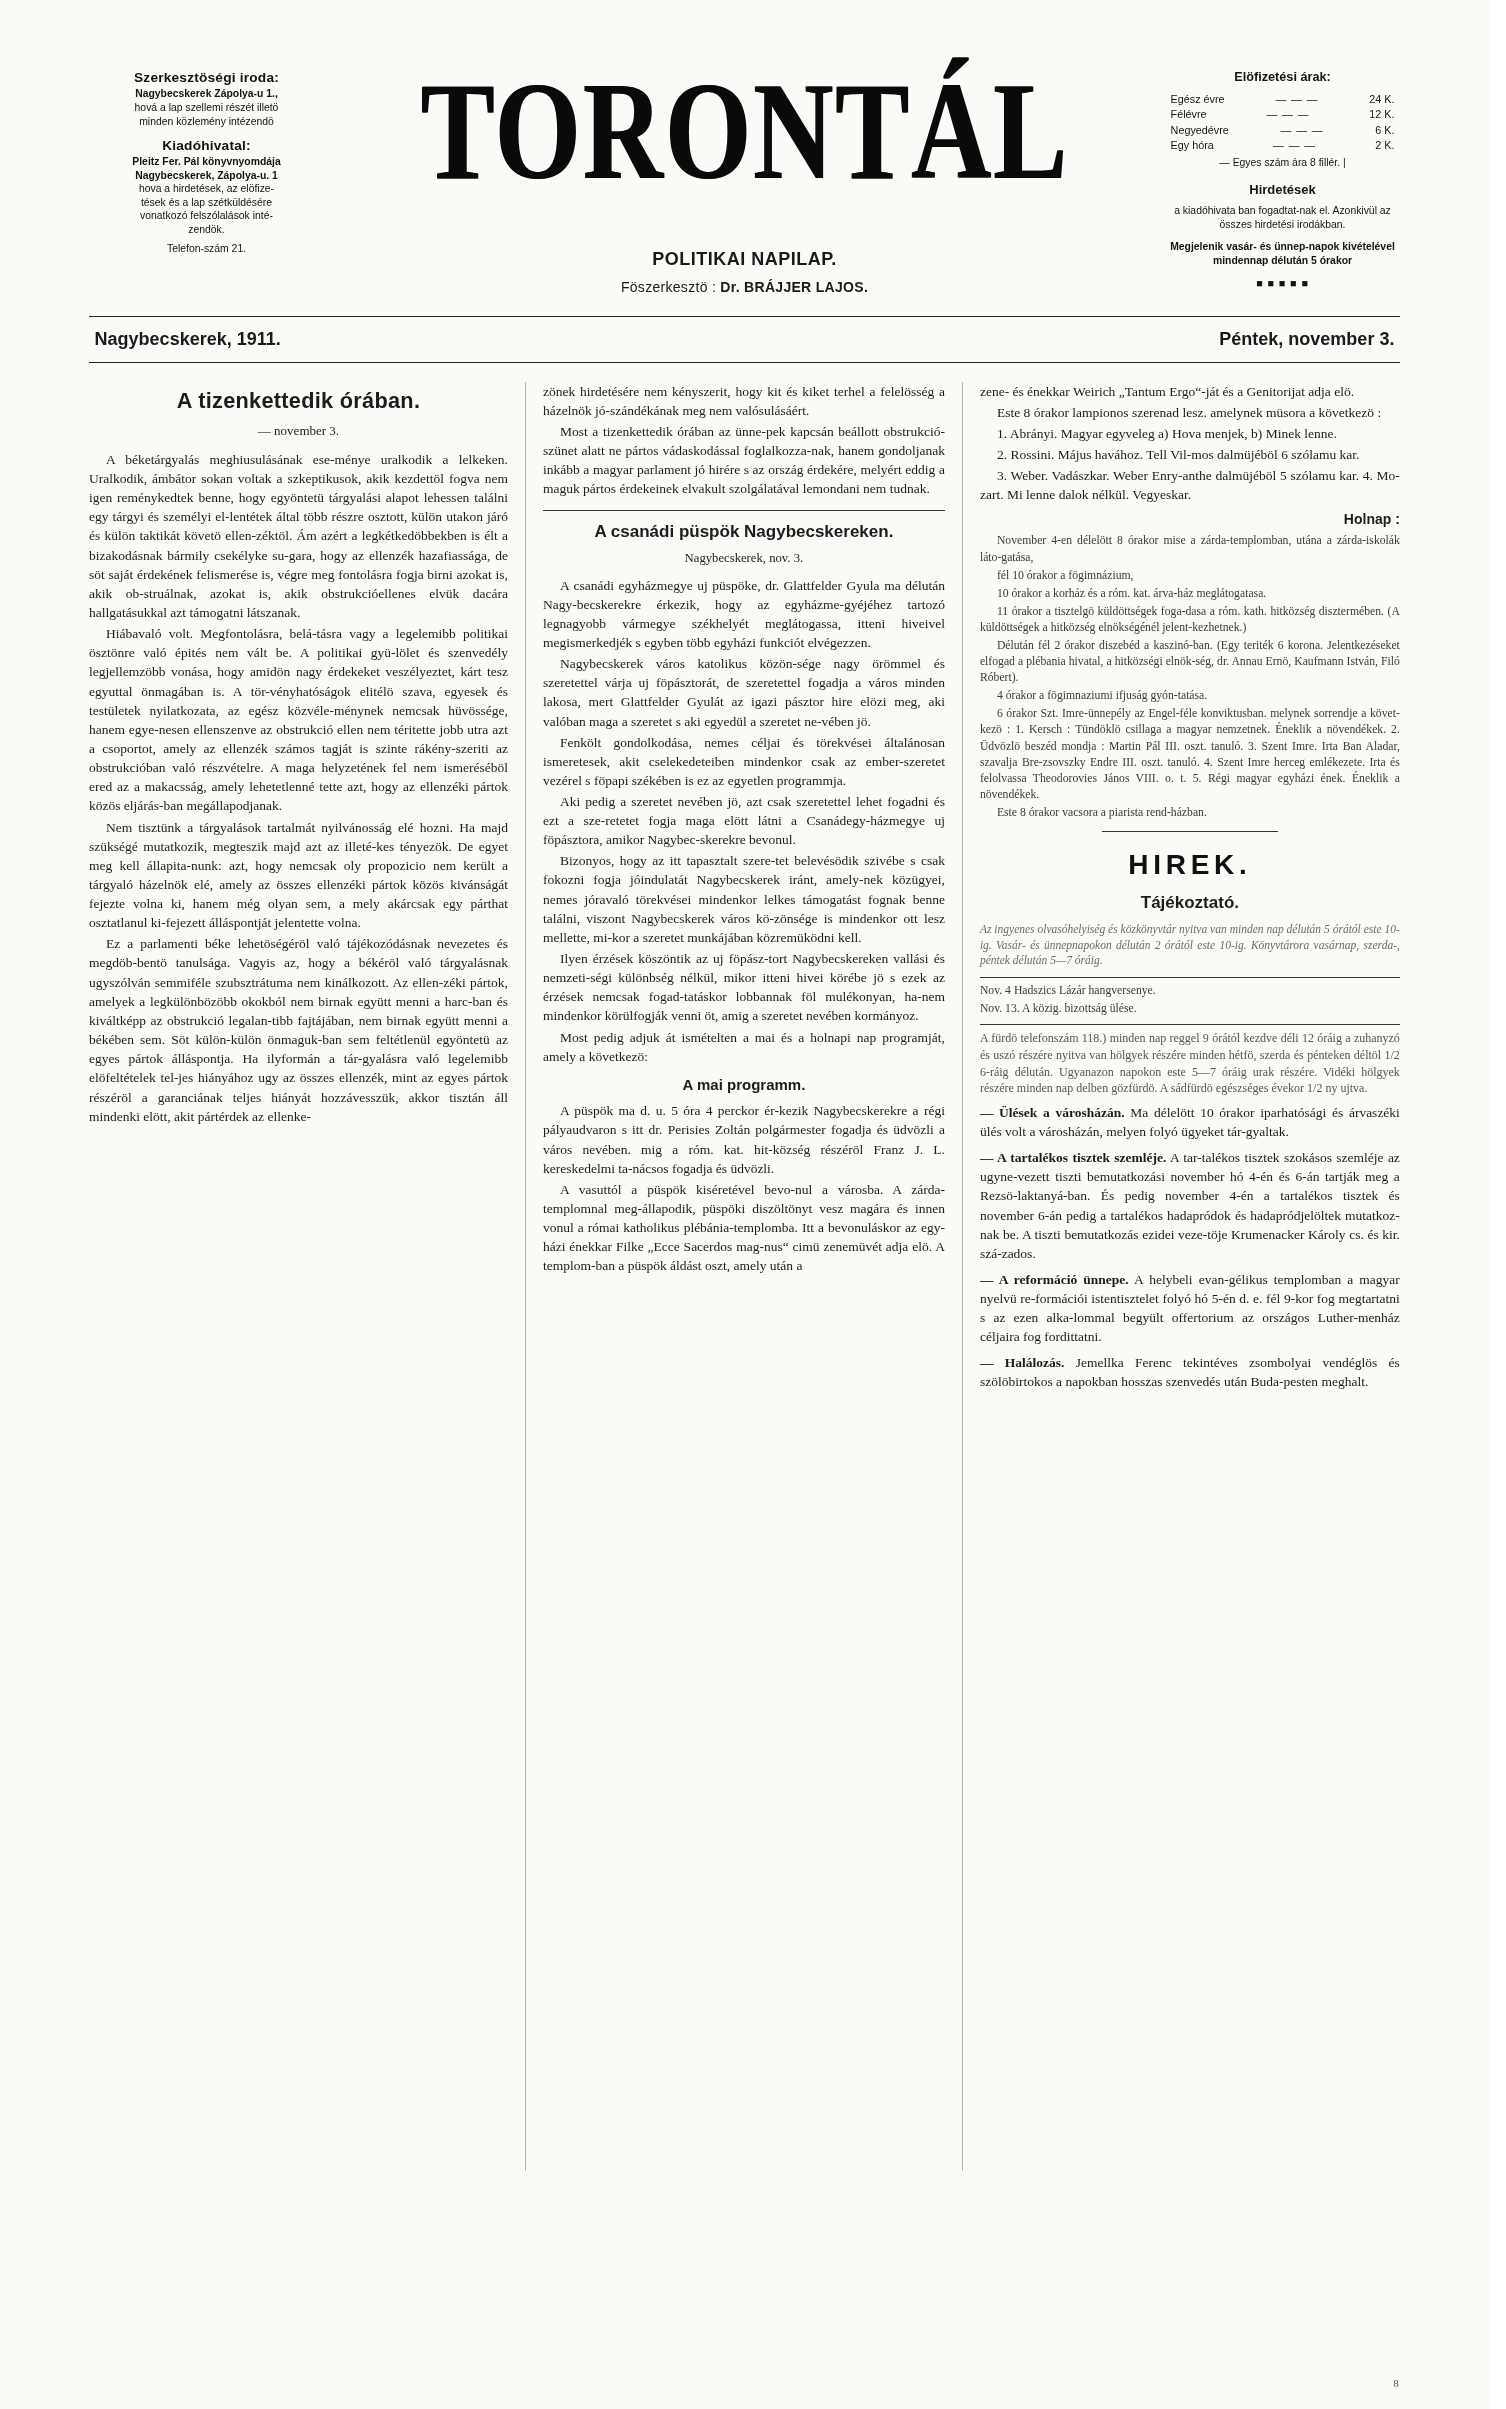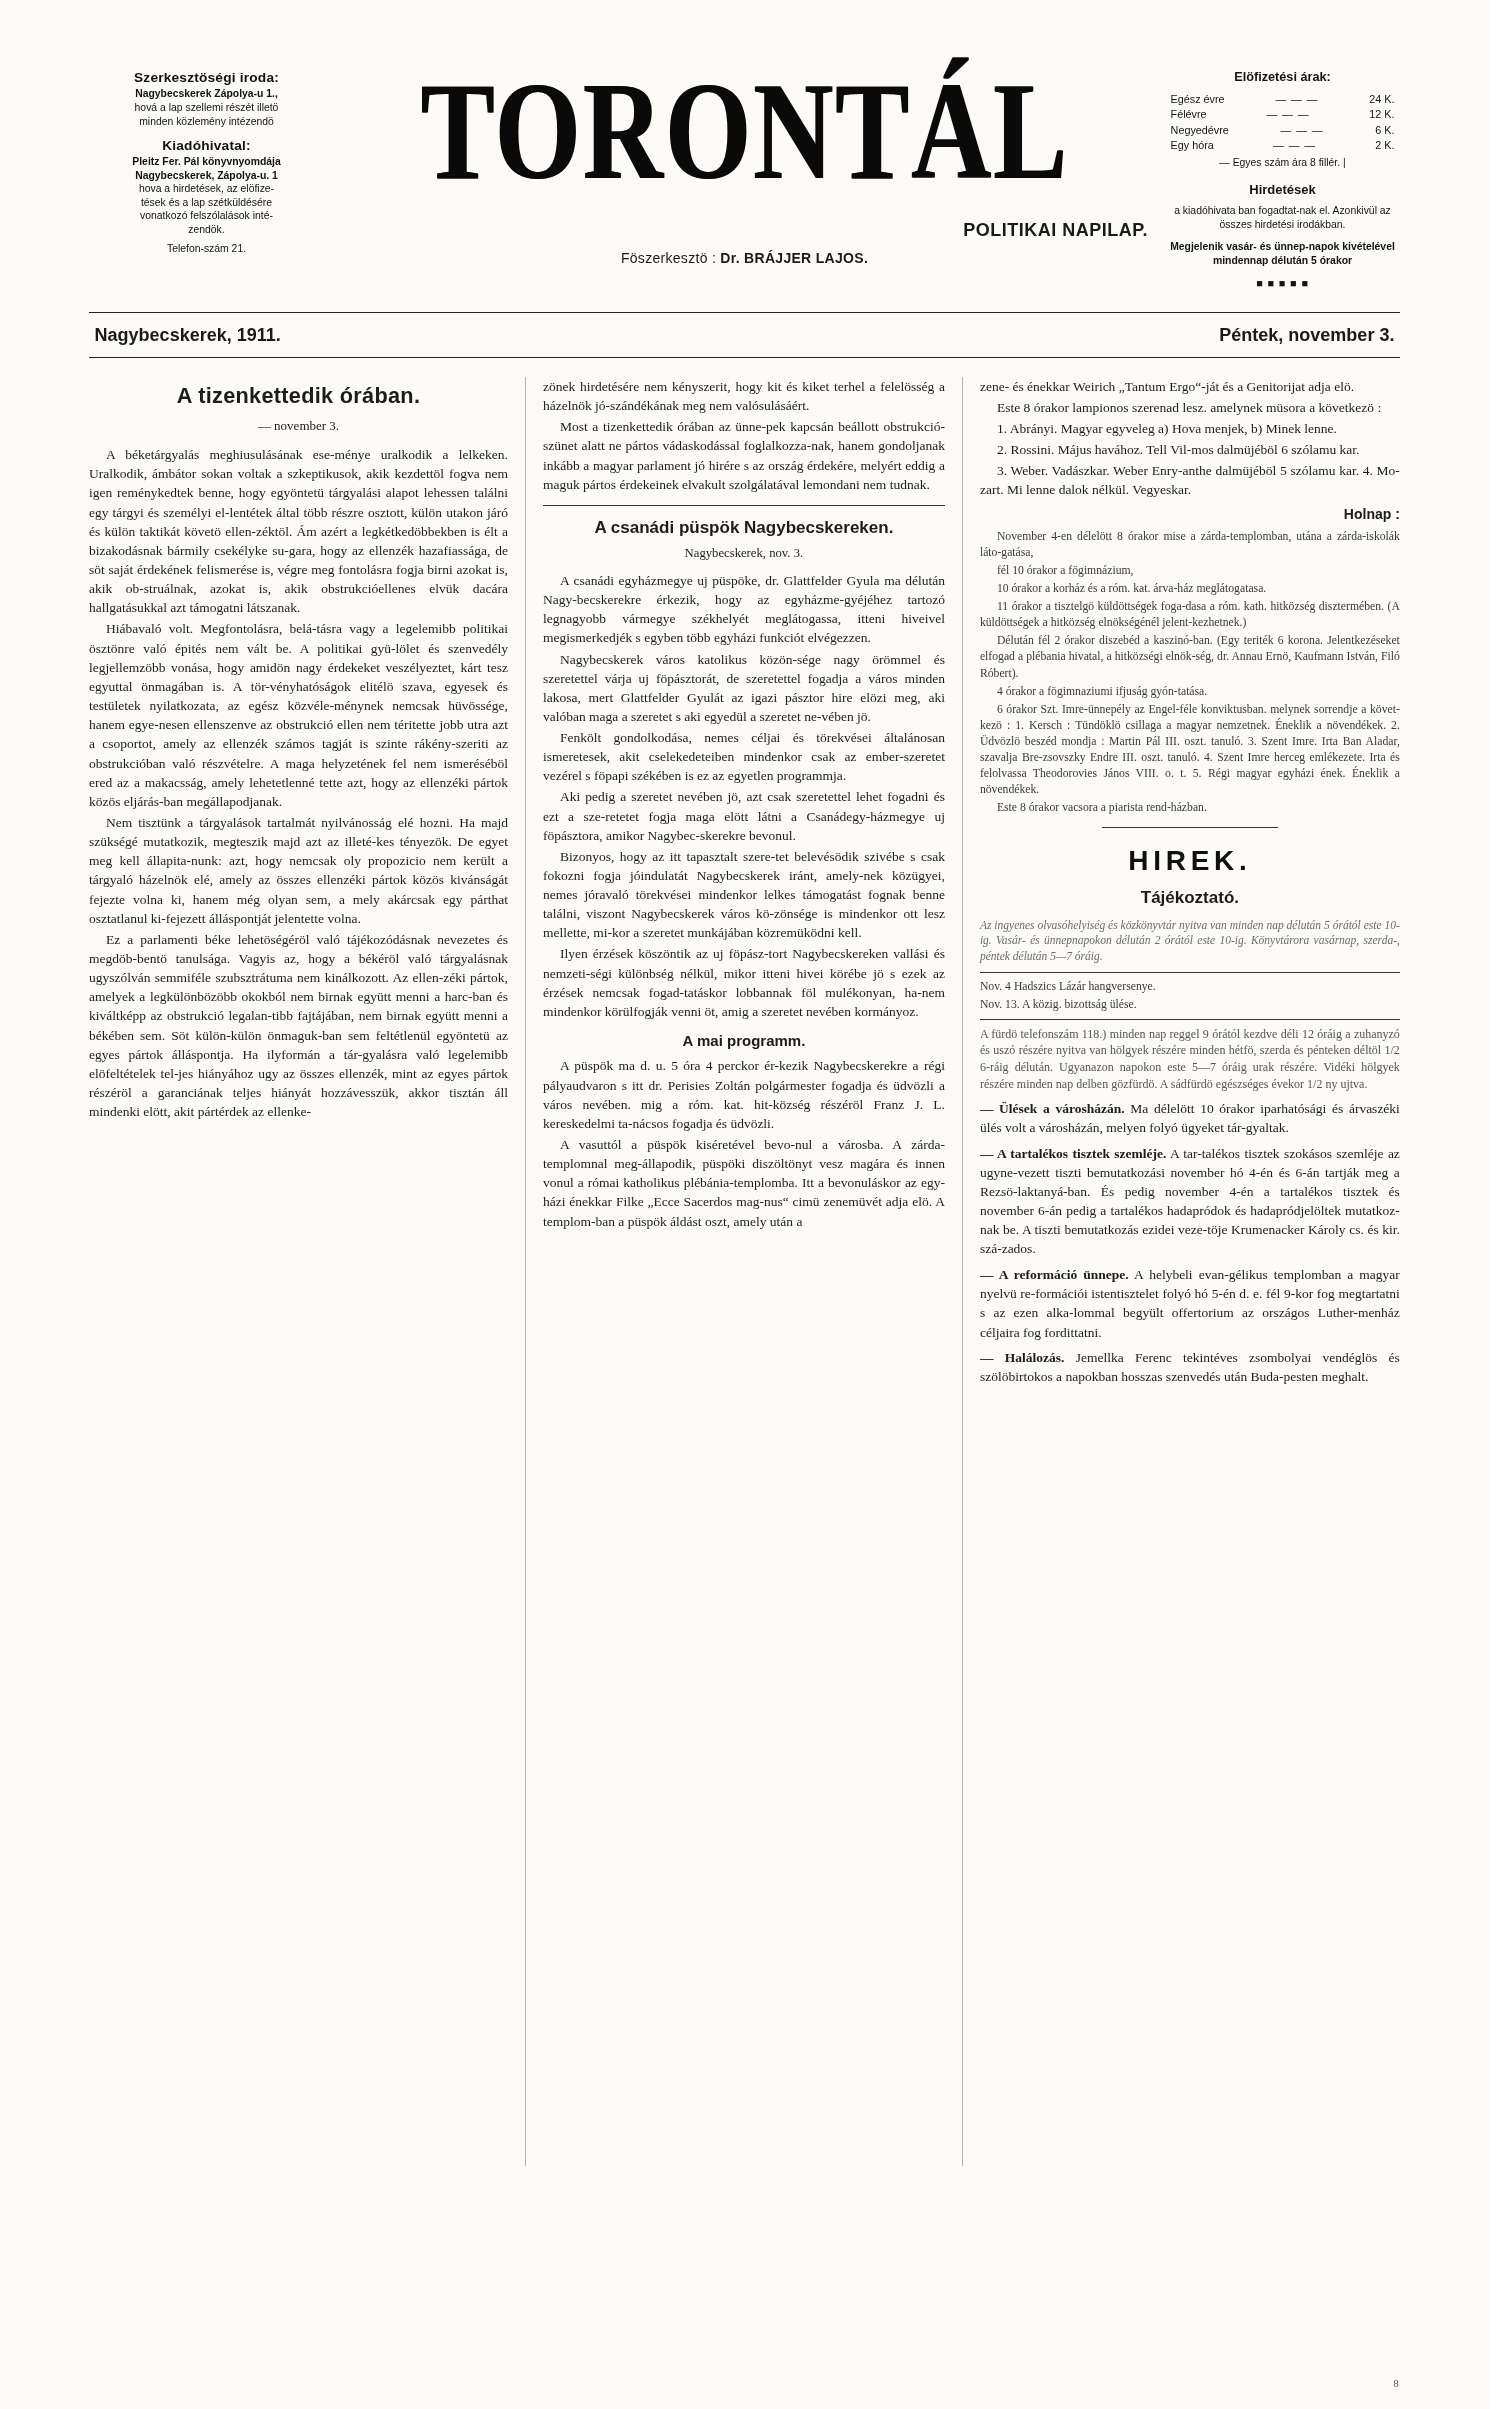--- a/index.html
+++ b/index.html
@@ -61,26 +61,25 @@
     font-size: 111px;
     line-height: .95;
     letter-spacing: 1.9px;
     color: #0a0a0a;
     transform: scaleY(1.25);
     transform-origin: center top;
     margin-top: 9.4px;
     text-shadow: 0.9px 0 0 #0a0a0a;
   }
   .mh-sub1 {
-    margin-top: 49px;
+    margin-top: 78px;
     font-family: "Liberation Sans", sans-serif;
     font-weight: bold;
     font-size: 18px;
     letter-spacing: 0.5px;
-    text-align: right;
   }
   .mh-sub2 {
     margin-top: 9.4px;
     font-family: "Liberation Sans", sans-serif;
     font-size: 14px;
     letter-spacing: 0.3px;
   }
   .mh-sub2 b { font-weight: bold; }
   .mh-right {
     width: 235px;
@@ -334,20 +333,21 @@
       <p>Most a tizenkettedik órában az ünne-pek kapcsán beállott obstrukció-szünet alatt ne pártos vádaskodással foglalkozza-nak, hanem gondoljanak inkább a magyar parlament jó hirére s az ország érdekére, melyért eddig a maguk pártos érdekeinek elvakult szolgálatával lemondani nem tudnak.</p>
       <hr class="sep">
       <h3 class="subhead">A csanádi püspök Nagybecskereken.</h3>
       <div class="center-small">Nagybecskerek, nov. 3.</div>
       <p>A csanádi egyházmegye uj püspöke, dr. Glattfelder Gyula ma délután Nagy-becskerekre érkezik, hogy az egyházme-gyéjéhez tartozó legnagyobb vármegye székhelyét meglátogassa, itteni hiveivel megismerkedjék s egyben több egyházi funkciót elvégezzen.</p>
       <p>Nagybecskerek város katolikus közön-sége nagy örömmel és szeretettel várja uj föpásztorát, de szeretettel fogadja a város minden lakosa, mert Glattfelder Gyulát az igazi pásztor hire elözi meg, aki valóban maga a szeretet s aki egyedül a szeretet ne-vében jö.</p>
       <p>Fenkölt gondolkodása, nemes céljai és törekvései általánosan ismeretesek, akit cselekedeteiben mindenkor csak az ember-szeretet vezérel s föpapi székében is ez az egyetlen programmja.</p>
       <p>Aki pedig a szeretet nevében jö, azt csak szeretettel lehet fogadni és ezt a sze-retetet fogja maga elött látni a Csanádegy-házmegye uj föpásztora, amikor Nagybec-skerekre bevonul.</p>
       <p>Bizonyos, hogy az itt tapasztalt szere-tet belevésödik szivébe s csak fokozni fogja jóindulatát Nagybecskerek iránt, amely-nek közügyei, nemes jóravaló törekvései mindenkor lelkes támogatást fognak benne találni, viszont Nagybecskerek város kö-zönsége is mindenkor ott lesz mellette, mi-kor a szeretet munkájában közremüködni kell.</p>
       <p>Ilyen érzések köszöntik az uj föpász-tort Nagybecskereken vallási és nemzeti-ségi különbség nélkül, mikor itteni hivei körébe jö s ezek az érzések nemcsak fogad-tatáskor lobbannak föl mulékonyan, ha-nem mindenkor körülfogják venni öt, amig a szeretet nevében kormányoz.</p>
+      <p>Most pedig adjuk át ismételten a mai és a holnapi nap programját, amely a következö:</p>
       <div class="prog_title prog-title">A mai programm.</div>
       <p>A püspök ma d. u. 5 óra 4 perckor ér-kezik Nagybecskerekre a régi pályaudvaron s itt dr. Perisies Zoltán polgármester fogadja és üdvözli a város nevében. mig a róm. kat. hit-község részéröl Franz J. L. kereskedelmi ta-nácsos fogadja és üdvözli.</p>
       <p>A vasuttól a püspök kiséretével bevo-nul a városba. A zárda-templomnal meg-állapodik, püspöki diszöltönyt vesz magára és innen vonul a római katholikus plébánia-templomba. Itt a bevonuláskor az egy-házi énekkar Filke „Ecce Sacerdos mag-nus“ cimü zenemüvét adja elö. A templom-ban a püspök áldást oszt, amely után a</p>
     </div>
 
     <div class="col c3">
       <p class="noind">zene- és énekkar Weirich „Tantum Ergo“-ját és a Genitorijat adja elö.</p>
       <p>Este 8 órakor lampionos szerenad lesz. amelynek müsora a következö :</p>
       <p>1. Abrányi. Magyar egyveleg a) Hova menjek, b) Minek lenne.</p>
       <p>2. Rossini. Május havához. Tell Vil-mos dalmüjéböl 6 szólamu kar.</p>

